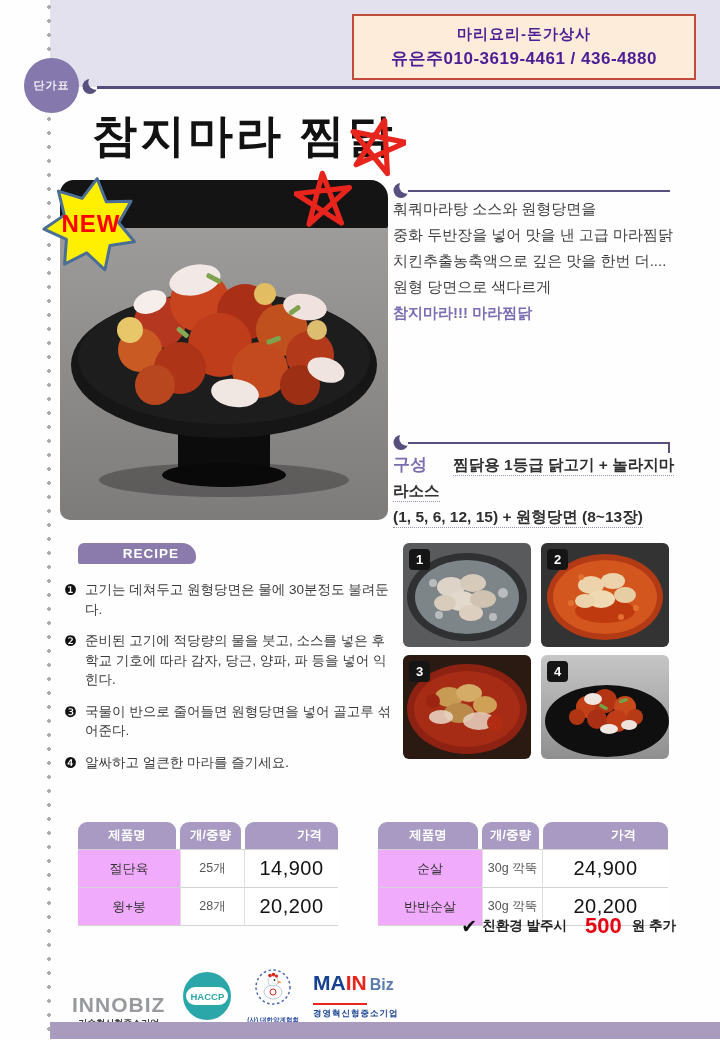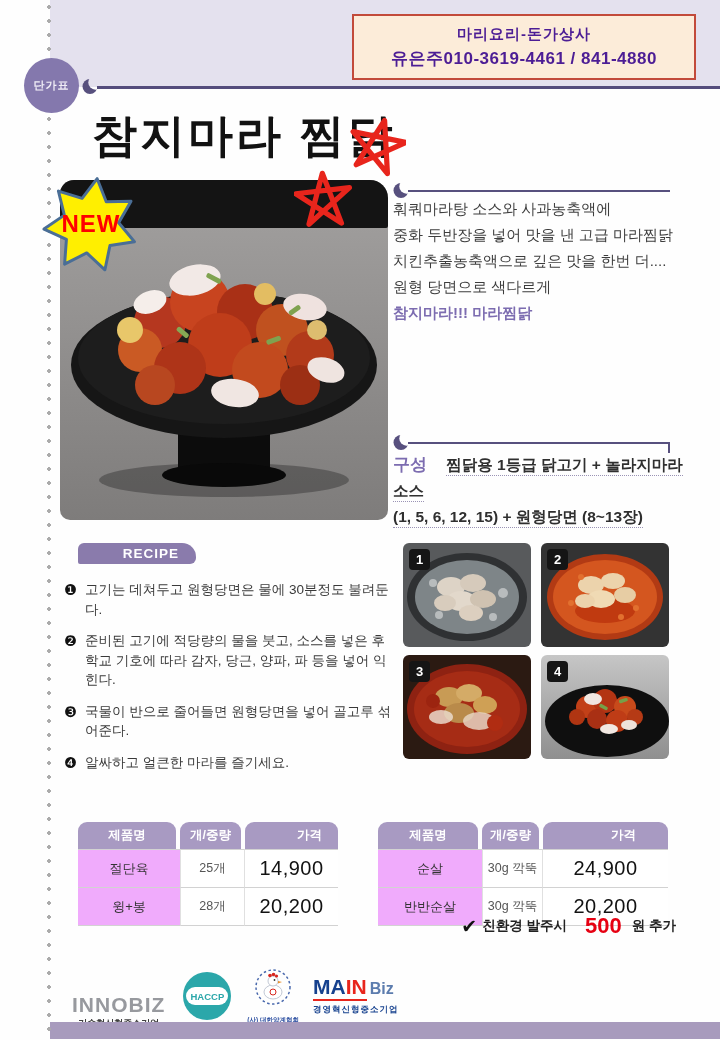--- a/index.html
+++ b/index.html
@@ -39,21 +39,21 @@
   .new-burst{position:absolute;left:30px;top:174px;width:122px;height:98px;z-index:8;}
   .new-burst .txt{position:absolute;left:0;top:36px;width:100%;text-align:center;
     color:#ff0000;font-size:24px;font-weight:bold;letter-spacing:1px;}
   
   .desc{position:absolute;left:393px;top:200px;width:280px;z-index:3;}
   .desc p{margin:0 0 9px 0;font-size:15px;color:#3d3d3d;font-weight:500;line-height:17px;}
   .desc .hl{color:#7c6cb0;font-weight:bold;}
   
   .compose{position:absolute;left:393px;top:452px;width:290px;z-index:3;}
   .compose .row1{font-size:15.5px;font-weight:bold;color:#2f2f2f;line-height:26px;}
-  .compose .lbl{color:#7c6cb0;font-size:17px;font-weight:bold;margin-right:15px;}
+  .compose .lbl{color:#7c6cb0;font-size:17px;font-weight:bold;margin-right:22px;}
   .compose .u{border-bottom:1px dotted #9a93b5;padding-bottom:2px;}
   
   .recipe-badge{position:absolute;left:78px;top:543px;width:90px;height:21px;background:#8a7bac;
     border-radius:6px 14px 6px 2px;color:#fff;font-size:13.5px;font-weight:bold;
     display:flex;align-items:center;justify-content:center;letter-spacing:1px;z-index:3;padding-left:28px;}
   .recipe-list{position:absolute;left:64px;top:580px;width:332px;margin:0;padding:0;
     list-style:none;z-index:3;}
   .recipe-list li{position:relative;padding-left:21px;margin-bottom:12px;font-size:13.5px;
     color:#3a3a3a;line-height:1.45;}
   .recipe-list .num{position:absolute;left:0;top:0;font-size:14.5px;color:#111;}
@@ -89,39 +89,39 @@
   .lg-innobiz .t{font-size:21px;font-weight:bold;color:#97999e;letter-spacing:1px;line-height:1;}
   .lg-innobiz .s{font-size:9px;font-weight:bold;color:#3f3f3f;margin-top:2px;}
   .lg-haccp{width:48px;height:48px;border-radius:50%;background:#2ba7aa;margin-right:16px;
     display:flex;align-items:center;justify-content:center;}
   .lg-haccp .band{width:42px;height:18px;background:#fff;border-radius:9px;display:flex;
     align-items:center;justify-content:center;color:#2ba7aa;font-size:9.5px;font-weight:bold;}
   .lg-kpa{text-align:center;margin-right:14px;}
   .lg-kpa .s{font-size:6.5px;color:#2b4ea0;font-weight:bold;margin-top:1px;}
   .lg-mainbiz{text-align:left;}
   .lg-mainbiz .row{line-height:1;}
-  .lg-mainbiz .mainline{display:inline-block;border-bottom:2.5px solid #e8251c;padding-bottom:2px;}
+  .lg-mainbiz .mainline{display:inline-block;border-bottom:2.5px solid #e8251c;padding-bottom:10px;}
   .lg-mainbiz .ma{font-size:21px;font-weight:bold;color:#16418e;}
   .lg-mainbiz .in{font-size:21px;font-weight:bold;color:#e8251c;}
   .lg-mainbiz .biz{font-size:16px;font-weight:bold;color:#5c7cae;margin-left:3px;}
   .lg-mainbiz .s{font-size:8.5px;font-weight:bold;color:#16418e;letter-spacing:1px;margin-top:3px;}
   
   .bottom-bar{position:absolute;left:50px;top:1022px;width:670px;height:17px;background:#a89bbd;z-index:3;}
 </style>
 </head>
 <body>
 
 <div class="page">
 
   <div class="dotted-line"></div>
   <div class="top-band"></div>
 
   <div class="contact-box">
     <div class="l1">마리요리-돈가상사</div>
-    <div class="l2">유은주010-3619-4461 / 841-4880</div>
+    <div class="l2">유은주010-3619-4461 / 436-4880</div>
   </div>
 
   <div class="badge-circle">
     <span>단가표</span>
   </div>
 
   <div class="divider hd" style="left:82px;top:77px;width:638px;height:20px;">
     <svg class="moon" width="18" height="18" viewBox="0 0 18 18">
       <defs>
           <mask id="mk1">
@@ -199,21 +199,21 @@
           <mask id="mk2">
             <rect width="18" height="18" fill="#fff"></rect>
             <circle cx="13.5" cy="5.5" r="7.2" fill="#000"></circle>
           </mask>
         </defs>
       <circle cx="8" cy="9.5" r="7.5" fill="#57507e" mask="url(#mk2)"></circle>
     </svg>
     <div class="line"></div>
   </div>
   <div class="desc">
-    <p>훠쿼마라탕 소스와 사과농축액에</p>
+    <p>훠쿼마라탕 소스와 원형당면을</p>
     <p>중화 두반장을 넣어 맛을 낸 고급 마라찜닭</p>
     <p>치킨추출농축액으로 깊은 맛을 한번 더....</p>
     <p>원형 당면으로 색다르게</p>
     <p class="hl">참지마라!!! 마라찜닭</p>
   </div>
 
   <div class="divider" style="left:393px;top:433px;width:277px;height:22px;">
     <svg class="moon" width="18" height="18" viewBox="0 0 18 18">
       <defs>
           <mask id="mk3">

